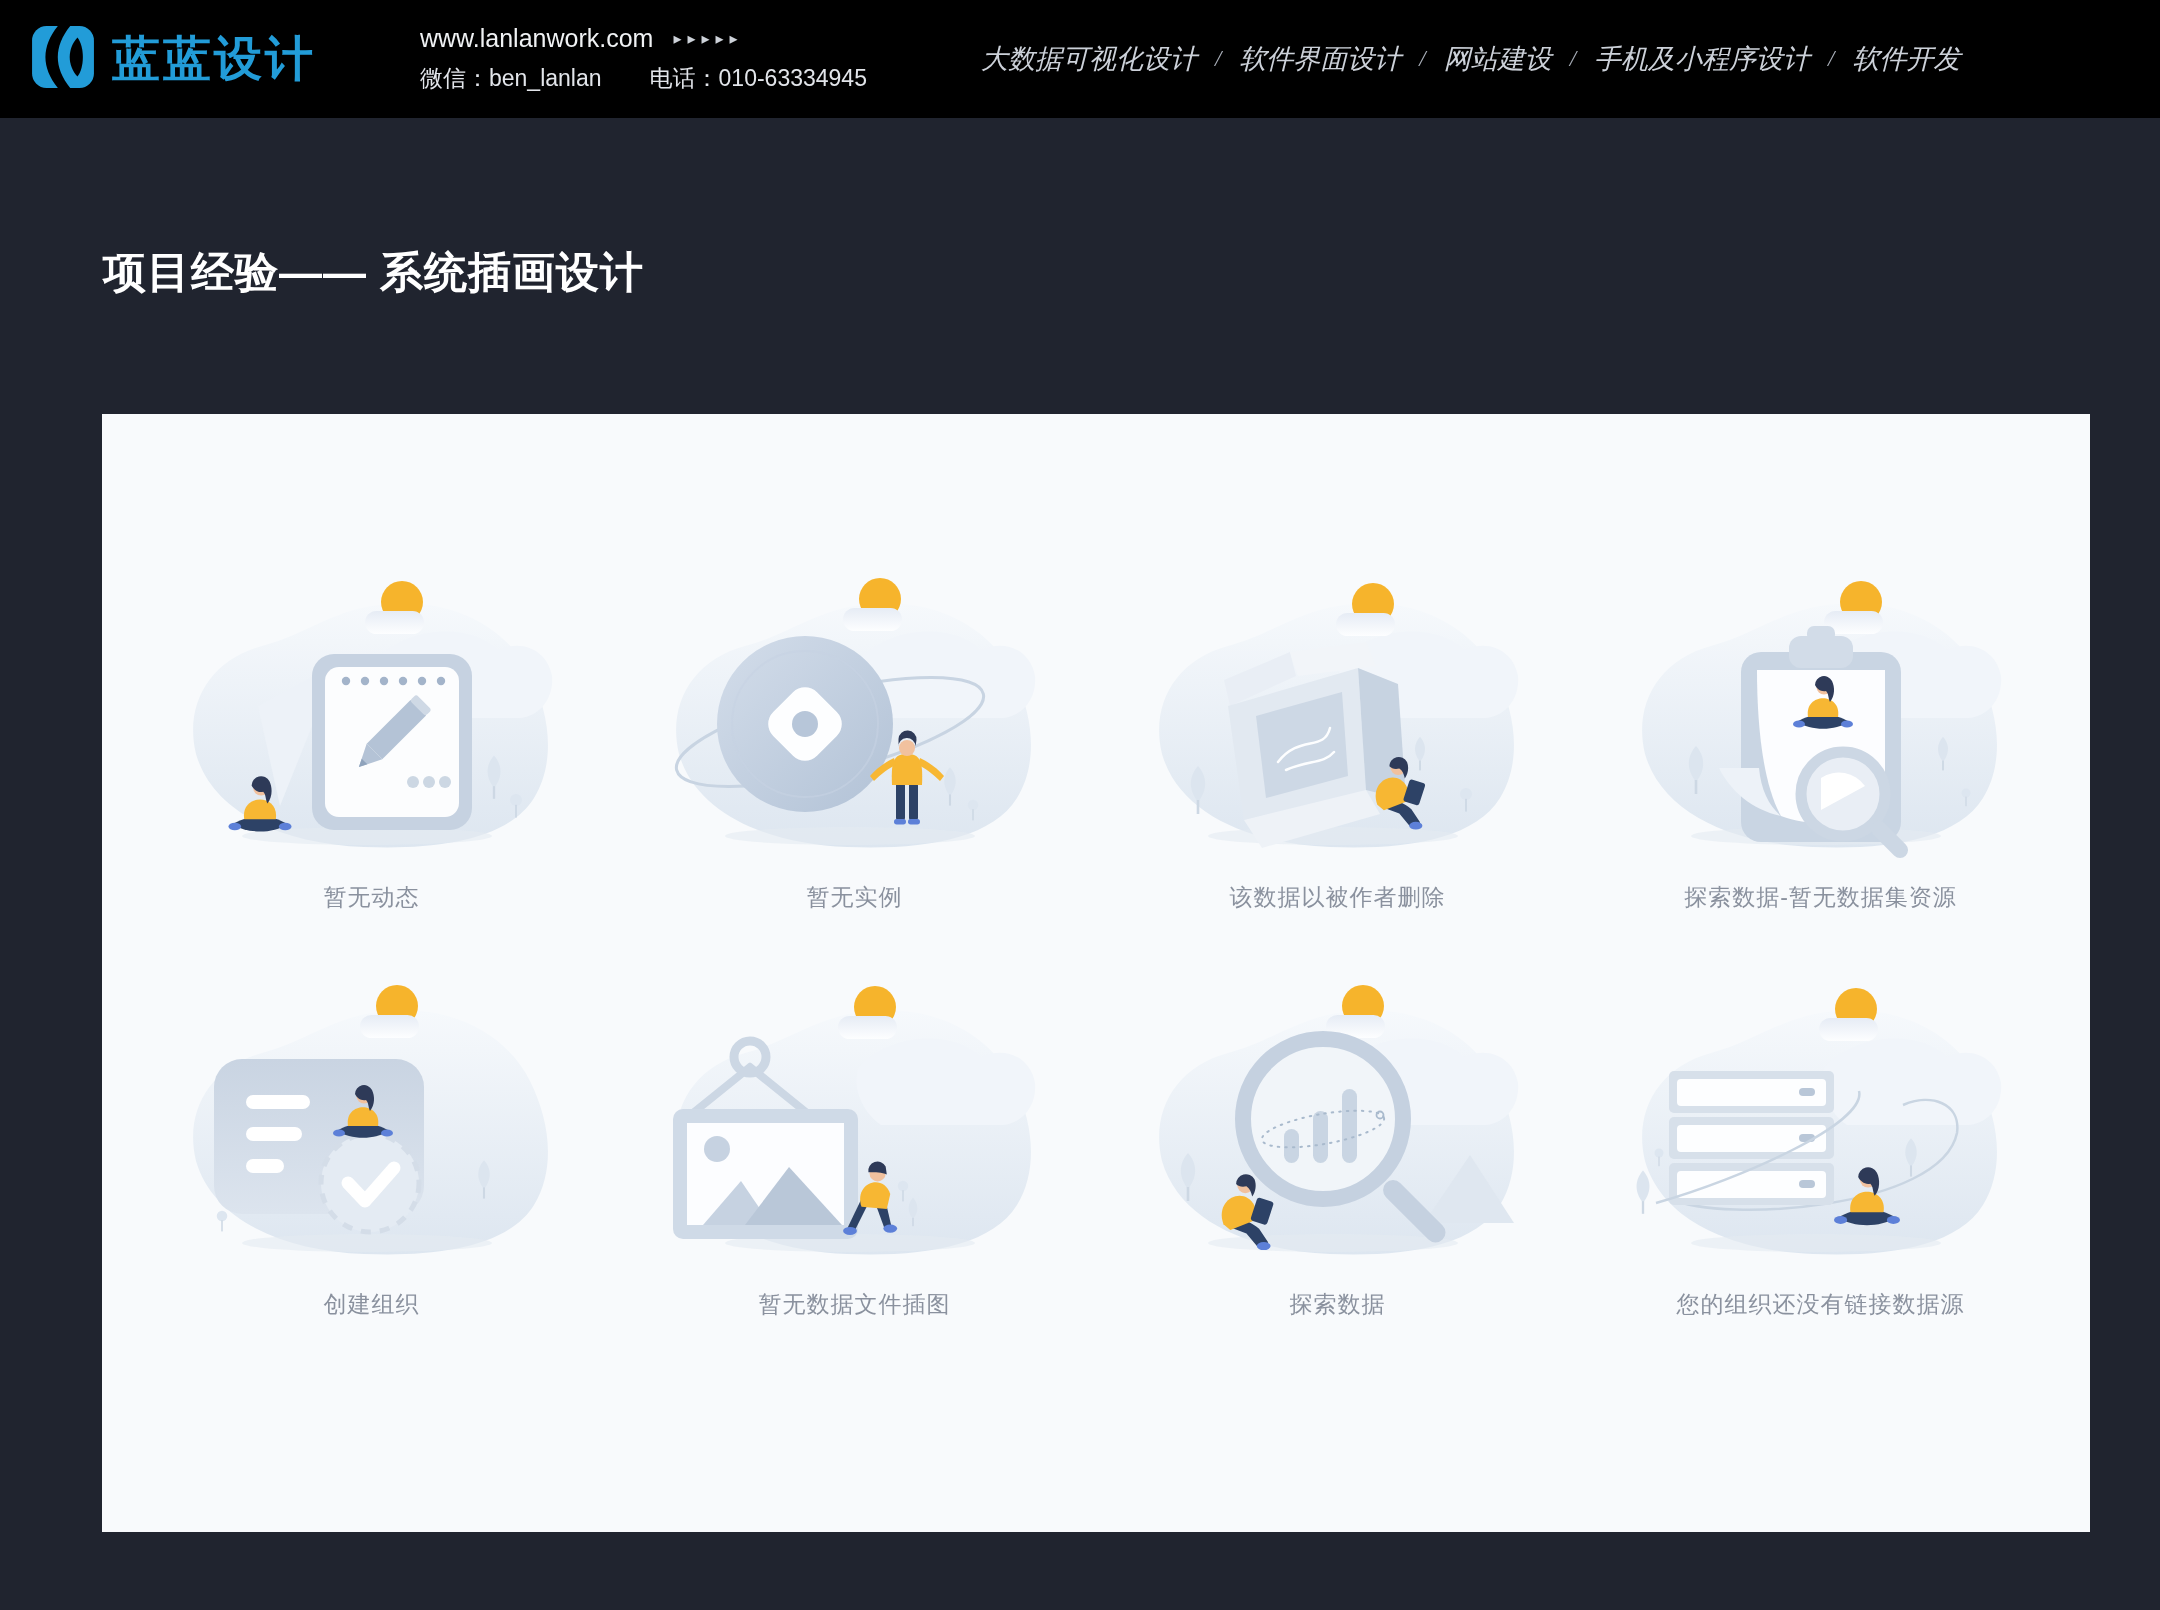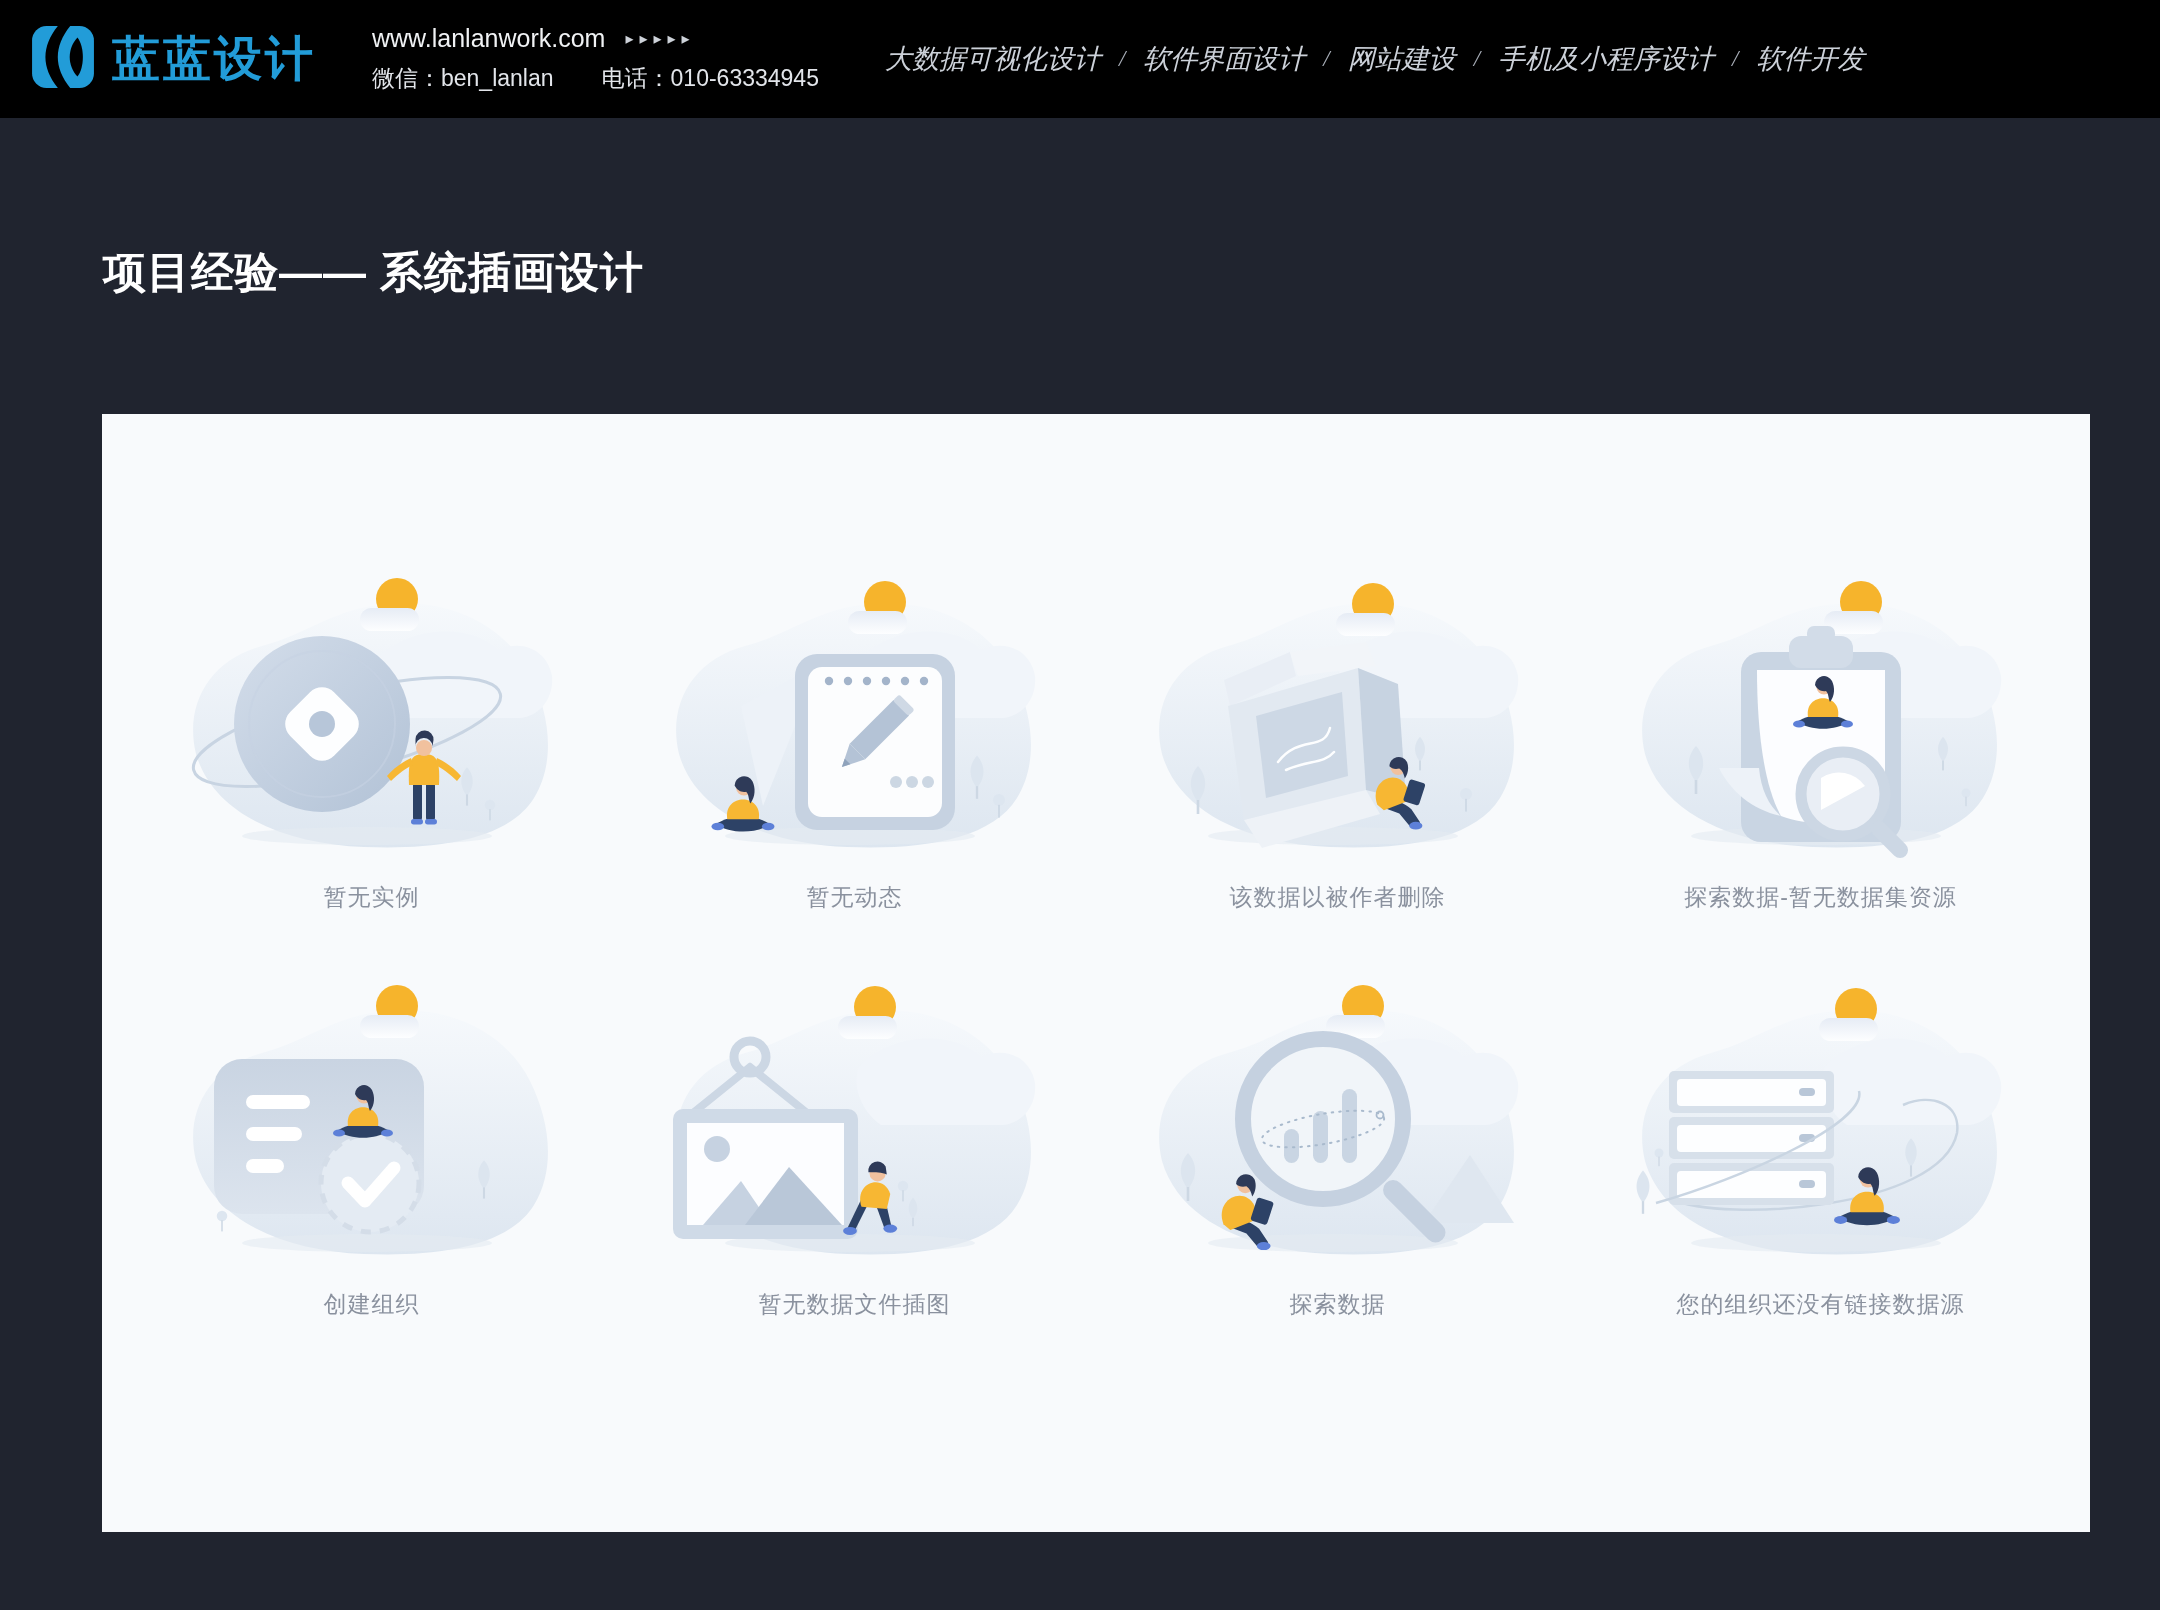--- a/index.html
+++ b/index.html
@@ -8,20 +8,21 @@
     background:#20242f;
     font-family:"Liberation Sans", sans-serif;
     position:relative;
     overflow:hidden;
   }
   
   header {
     height:118px; background:#000000;
     display:flex; align-items:center;
     padding:0 30px;
+    gap:48px;
   }
   .logo-wrap { display:flex; align-items:center; gap:16px; cursor:pointer; }
   .brand { color:#229cd8; font-size:48px; font-weight:bold; letter-spacing:3px; }
   .contact { margin-left:56px; }
   .site-line { display:flex; align-items:center; gap:20px; color:#f0f2f4; font-size:25px; }
   .arrows { font-size:16px; color:#cdd2d9; letter-spacing:6px; }
   .contact-line { margin-top:10px; color:#e2e5ea; font-size:23px; display:flex; gap:48px; }
   nav {
     margin-left:66px;
     display:flex; align-items:center; gap:18px;
@@ -93,75 +94,20 @@
 </header>
 
 <h1 class="page-title">项目经验—— 系统插画设计</h1>
 
 <section class="card">
   <div class="grid">
   <figure class="tile">
     <div class="illus">
           <svg viewBox="0 0 420 300" width="420" height="300">
             <defs>
-<linearGradient id="bg1" x1="0" y1="0" x2="0" y2="1">
-                <stop offset="0" stop-color="#f6f9fc"></stop>
-                <stop offset="1" stop-color="#dde6f0"></stop>
-              </linearGradient>
-<linearGradient id="cl1" x1="0" y1="0" x2="0" y2="1">
-                <stop offset="0" stop-color="#e6ecf5"></stop>
-                <stop offset="1" stop-color="#fdfeff"></stop>
-              </linearGradient>
-<linearGradient id="ob1" x1="0" y1="0" x2="1" y2="1">
-                <stop offset="0" stop-color="#d3ddea"></stop>
-                <stop offset="1" stop-color="#b2c2d6"></stop>
-              </linearGradient>
-<linearGradient id="cd1" x1="0" y1="0" x2="0" y2="1">
-                <stop offset="0" stop-color="#c9d4e2"></stop>
-                <stop offset="1" stop-color="#dce4ee"></stop>
-              </linearGradient>
-</defs>
-            <path d="M34,190 C22,140 48,96 100,82 C146,70 172,44 226,40 C294,34 346,66 368,110 C388,150 394,198 372,234 C346,276 276,286 202,283 C126,280 52,252 34,190 Z" fill="url(#bg1)"></path>
-            <path d="M214,96 C244,62 308,58 336,86 C362,74 386,88 390,112 C392,134 378,152 358,154 L236,154 C218,142 206,116 214,96 Z" fill="#f1f5fa"></path>
-            <ellipse cx="205" cy="272" rx="125" ry="9" fill="#e4ebf2" opacity="0.6"></ellipse>
-            <circle cx="235" cy="35" r="21" fill="#f6b42c"></circle>
-            <rect x="198" y="44" width="59" height="23" rx="11.5" fill="url(#cl1)"></rect>
-            <ellipse cx="185" cy="168" rx="158" ry="40" fill="none" stroke="#c8d4e2" stroke-width="3" transform="rotate(-14 185 168)"></ellipse>
-     <circle cx="160" cy="160" r="88" fill="url(#ob1)"></circle>
-     <circle cx="160" cy="160" r="73" fill="none" stroke="#c6d2e2" stroke-width="2" opacity="0.6"></circle>
-     <rect x="129" y="129" width="62" height="62" rx="17" fill="#fdfeff" transform="rotate(45 160 160)"></rect>
-     <circle cx="160" cy="160" r="13" fill="#b7c6d9"></circle>
-            <g transform="translate(305,232) scale(0.8)">
-              <path d="M0,-36 C8,-27 11,-14 0,0 C-11,-14 -8,-27 0,-36 Z" fill="#dce5ef"></path>
-              <rect x="-1.3" y="-2" width="2.6" height="14" fill="#cdd8e4"></rect>
-            </g>
-            <g transform="translate(328,248) scale(0.7)">
-              <circle cx="0" cy="-10" r="7.5" fill="#dde6f0"></circle>
-              <rect x="-1.1" y="-4" width="2.2" height="16" fill="#cdd8e4"></rect>
-            </g>
-            <g transform="translate(262,238) scale(1)">
-<rect x="-11" y="-20" width="9" height="39" rx="3.5" fill="#2d4266"></rect>
-<rect x="2" y="-20" width="9" height="39" rx="3.5" fill="#2d4266"></rect>
-<rect x="-13" y="17" width="12" height="5.5" rx="2.7" fill="#5d80d8"></rect>
-<rect x="1" y="17" width="12" height="5.5" rx="2.7" fill="#5d80d8"></rect>
-<path d="M0,-48 C14,-48 16,-40 15,-17 L-15,-17 C-16,-40 -14,-48 0,-48 Z" fill="#f7b733"></path>
-<path d="M-13,-44 C-22,-40 -31,-33 -37,-26 L-33,-21 C-26,-28 -18,-34 -11,-37 Z" fill="#f7b733"></path>
-<path d="M13,-44 C22,-40 31,-33 37,-26 L33,-21 C26,-28 18,-34 11,-37 Z" fill="#f7b733"></path>
-<circle cx="0" cy="-54" r="8" fill="#f1c19e"></circle>
-<path d="M-8.5,-55 a8.5,8.5 0 0 1 17,-1 l1,-6 a9,9 0 0 0 -18,-1 Z" fill="#2e3a58"></path>
-</g>
-          </svg>
-        </div>
-    <figcaption class="caption">暂无实例</figcaption>
-  </figure>
-
-  <figure class="tile">
-    <div class="illus">
-          <svg viewBox="0 0 420 300" width="420" height="300">
-            <defs>
 <linearGradient id="bg0" x1="0" y1="0" x2="0" y2="1">
                 <stop offset="0" stop-color="#f6f9fc"></stop>
                 <stop offset="1" stop-color="#dde6f0"></stop>
               </linearGradient>
 <linearGradient id="cl0" x1="0" y1="0" x2="0" y2="1">
                 <stop offset="0" stop-color="#e6ecf5"></stop>
                 <stop offset="1" stop-color="#fdfeff"></stop>
               </linearGradient>
 <linearGradient id="ob0" x1="0" y1="0" x2="1" y2="1">
                 <stop offset="0" stop-color="#d3ddea"></stop>
@@ -209,20 +155,75 @@
 <path d="M-26,8 C-12,-2 12,-2 26,8 C12,17 -12,17 -26,8 Z" fill="#2d4266"></path>
 <ellipse cx="-24" cy="10" rx="6" ry="3.6" fill="#5d80d8"></ellipse>
               <ellipse cx="24" cy="10" rx="6" ry="3.6" fill="#5d80d8"></ellipse>
 <path d="M-15,3 C-19,-22 19,-22 15,3 Z" fill="#f7b733"></path>
 <circle cx="1" cy="-27" r="7.5" fill="#f1c19e"></circle>
 <path d="M-8,-29 a9,9 0 0 1 17,-4 c3,6 3,15 -2,21 c-2,-4 -1,-8 -4,-11 c-5,1 -9,-2 -11,-6 Z" fill="#2e3a58"></path>
 </g>
           </svg>
         </div>
     <figcaption class="caption">暂无动态</figcaption>
+  </figure>
+
+  <figure class="tile">
+    <div class="illus">
+          <svg viewBox="0 0 420 300" width="420" height="300">
+            <defs>
+<linearGradient id="bg1" x1="0" y1="0" x2="0" y2="1">
+                <stop offset="0" stop-color="#f6f9fc"></stop>
+                <stop offset="1" stop-color="#dde6f0"></stop>
+              </linearGradient>
+<linearGradient id="cl1" x1="0" y1="0" x2="0" y2="1">
+                <stop offset="0" stop-color="#e6ecf5"></stop>
+                <stop offset="1" stop-color="#fdfeff"></stop>
+              </linearGradient>
+<linearGradient id="ob1" x1="0" y1="0" x2="1" y2="1">
+                <stop offset="0" stop-color="#d3ddea"></stop>
+                <stop offset="1" stop-color="#b2c2d6"></stop>
+              </linearGradient>
+<linearGradient id="cd1" x1="0" y1="0" x2="0" y2="1">
+                <stop offset="0" stop-color="#c9d4e2"></stop>
+                <stop offset="1" stop-color="#dce4ee"></stop>
+              </linearGradient>
+</defs>
+            <path d="M34,190 C22,140 48,96 100,82 C146,70 172,44 226,40 C294,34 346,66 368,110 C388,150 394,198 372,234 C346,276 276,286 202,283 C126,280 52,252 34,190 Z" fill="url(#bg1)"></path>
+            <path d="M214,96 C244,62 308,58 336,86 C362,74 386,88 390,112 C392,134 378,152 358,154 L236,154 C218,142 206,116 214,96 Z" fill="#f1f5fa"></path>
+            <ellipse cx="205" cy="272" rx="125" ry="9" fill="#e4ebf2" opacity="0.6"></ellipse>
+            <circle cx="235" cy="35" r="21" fill="#f6b42c"></circle>
+            <rect x="198" y="44" width="59" height="23" rx="11.5" fill="url(#cl1)"></rect>
+            <ellipse cx="185" cy="168" rx="158" ry="40" fill="none" stroke="#c8d4e2" stroke-width="3" transform="rotate(-14 185 168)"></ellipse>
+     <circle cx="160" cy="160" r="88" fill="url(#ob1)"></circle>
+     <circle cx="160" cy="160" r="73" fill="none" stroke="#c6d2e2" stroke-width="2" opacity="0.6"></circle>
+     <rect x="129" y="129" width="62" height="62" rx="17" fill="#fdfeff" transform="rotate(45 160 160)"></rect>
+     <circle cx="160" cy="160" r="13" fill="#b7c6d9"></circle>
+            <g transform="translate(305,232) scale(0.8)">
+              <path d="M0,-36 C8,-27 11,-14 0,0 C-11,-14 -8,-27 0,-36 Z" fill="#dce5ef"></path>
+              <rect x="-1.3" y="-2" width="2.6" height="14" fill="#cdd8e4"></rect>
+            </g>
+            <g transform="translate(328,248) scale(0.7)">
+              <circle cx="0" cy="-10" r="7.5" fill="#dde6f0"></circle>
+              <rect x="-1.1" y="-4" width="2.2" height="16" fill="#cdd8e4"></rect>
+            </g>
+            <g transform="translate(262,238) scale(1)">
+<rect x="-11" y="-20" width="9" height="39" rx="3.5" fill="#2d4266"></rect>
+<rect x="2" y="-20" width="9" height="39" rx="3.5" fill="#2d4266"></rect>
+<rect x="-13" y="17" width="12" height="5.5" rx="2.7" fill="#5d80d8"></rect>
+<rect x="1" y="17" width="12" height="5.5" rx="2.7" fill="#5d80d8"></rect>
+<path d="M0,-48 C14,-48 16,-40 15,-17 L-15,-17 C-16,-40 -14,-48 0,-48 Z" fill="#f7b733"></path>
+<path d="M-13,-44 C-22,-40 -31,-33 -37,-26 L-33,-21 C-26,-28 -18,-34 -11,-37 Z" fill="#f7b733"></path>
+<path d="M13,-44 C22,-40 31,-33 37,-26 L33,-21 C26,-28 18,-34 11,-37 Z" fill="#f7b733"></path>
+<circle cx="0" cy="-54" r="8" fill="#f1c19e"></circle>
+<path d="M-8.5,-55 a8.5,8.5 0 0 1 17,-1 l1,-6 a9,9 0 0 0 -18,-1 Z" fill="#2e3a58"></path>
+</g>
+          </svg>
+        </div>
+    <figcaption class="caption">暂无实例</figcaption>
   </figure>
 
   <figure class="tile">
     <div class="illus">
           <svg viewBox="0 0 420 300" width="420" height="300">
             <defs>
 <linearGradient id="bg2" x1="0" y1="0" x2="0" y2="1">
                 <stop offset="0" stop-color="#f6f9fc"></stop>
                 <stop offset="1" stop-color="#dde6f0"></stop>
               </linearGradient>

